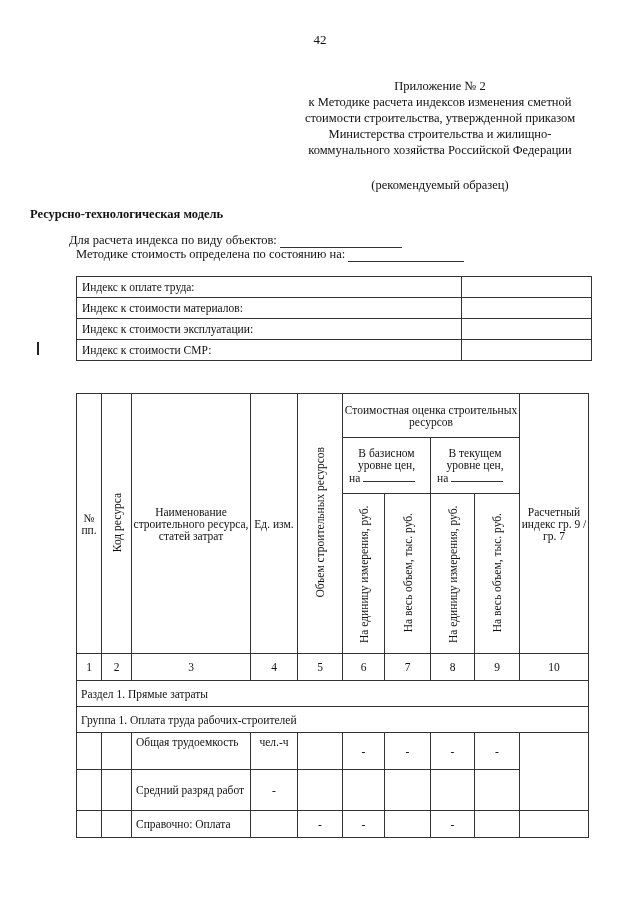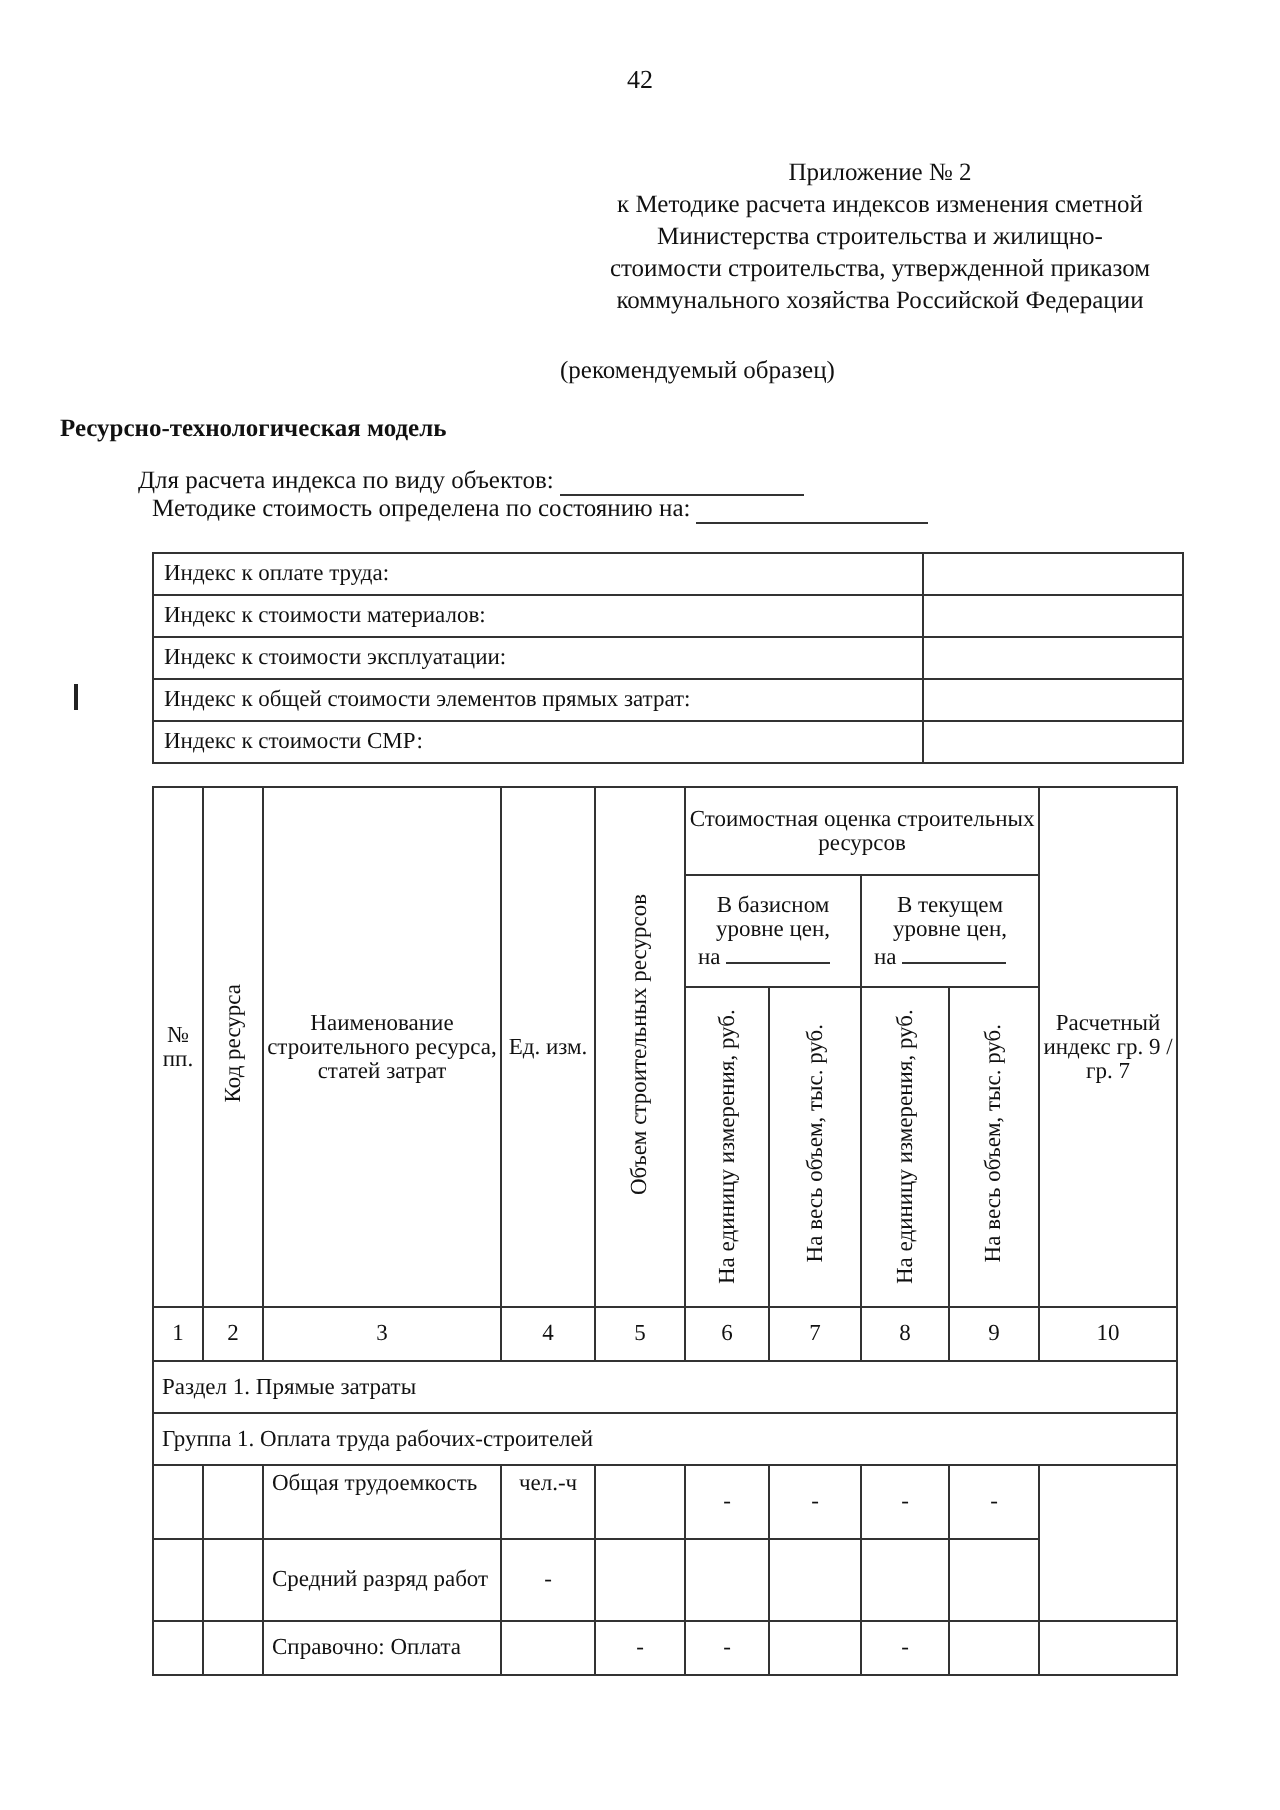--- a/index.html
+++ b/index.html
@@ -1,21 +1,21 @@
 <!DOCTYPE html>
 <html><head>
 <meta charset="utf-8">
 <style>
   html, body { margin: 0; padding: 0; background: #ffffff; }
   body { width: 640px; height: 905px; position: relative; overflow: hidden;
          font-family: "Liberation Serif", "DejaVu Serif", serif; color: #111; }
   .abs { position: absolute; }
   .page-num { left: 0; width: 640px; top: 32px; text-align: center; font-size: 13px; }
   .appendix { left: 280px; width: 320px; top: 78px; text-align: center; font-size: 12.5px; line-height: 16px; }
-  .recommended { left: 280px; width: 320px; top: 178px; text-align: left; font-size: 12.5px; }
+  .recommended { left: 280px; width: 320px; top: 178px; text-align: center; font-size: 12.5px; }
   .title { left: 0; width: 640px; top: 207px; text-align: left; font-size: 12.5px; font-weight: bold; padding-left: 30px; box-sizing: border-box; }
   .line1 { left: 69px; top: 233px; font-size: 12.5px; }
   .line2 { left: 76px; top: 247px; font-size: 12.5px; }
   .blank { display: inline-block; border-bottom: 1px solid #333; vertical-align: bottom; height: 12px; }
   .margin-mark { left: 37px; top: 342px; width: 2px; height: 13px; background: #222; }
 
   table { border-collapse: collapse; position: absolute; }
   td { border: 1px solid #333; padding: 0; font-size: 11.5px; }
   .idx { left: 76px; top: 276px; width: 516px; }
   .idx td { height: 20px; padding-left: 5px; }
@@ -29,22 +29,22 @@
   .na-blank { display: inline-block; width: 52px; border-bottom: 1px solid #333; height: 10px; }
 </style>
 </head>
 <body>
 
 <div class="abs page-num">42</div>
 
 <div class="abs appendix">
   <div>Приложение № 2</div>
   <div>к Методике расчета индексов изменения сметной</div>
+  <div>стоимости строительства, утвержденной приказом</div>
   <div>Министерства строительства и жилищно-</div>
-  <div>стоимости строительства, утвержденной приказом</div>
   <div>коммунального хозяйства Российской Федерации</div>
 </div>
 <div class="abs recommended">(рекомендуемый образец)</div>
 
 <div class="abs title">Ресурсно-технологическая модель</div>
 
 <div class="abs line1">
   <span>Для расчета индекса по виду объектов:</span>
   <span class="blank" style="width:122px"></span>
 </div>
@@ -60,24 +60,20 @@
       <tr>
         <td>Индекс к оплате труда:</td>
         <td class="val"></td>
       </tr>
   <tr>
         <td>Индекс к стоимости материалов:</td>
         <td class="val"></td>
       </tr>
   <tr>
         <td>Индекс к стоимости эксплуатации:</td>
-        <td class="val"></td>
-      </tr>
-  <tr>
-        <td>Индекс к общей стоимости элементов прямых затрат:</td>
         <td class="val"></td>
       </tr>
   <tr>
         <td>Индекс к стоимости СМР:</td>
         <td class="val"></td>
       </tr>
 </tbody>
   </table>
 
 <table class="main">

